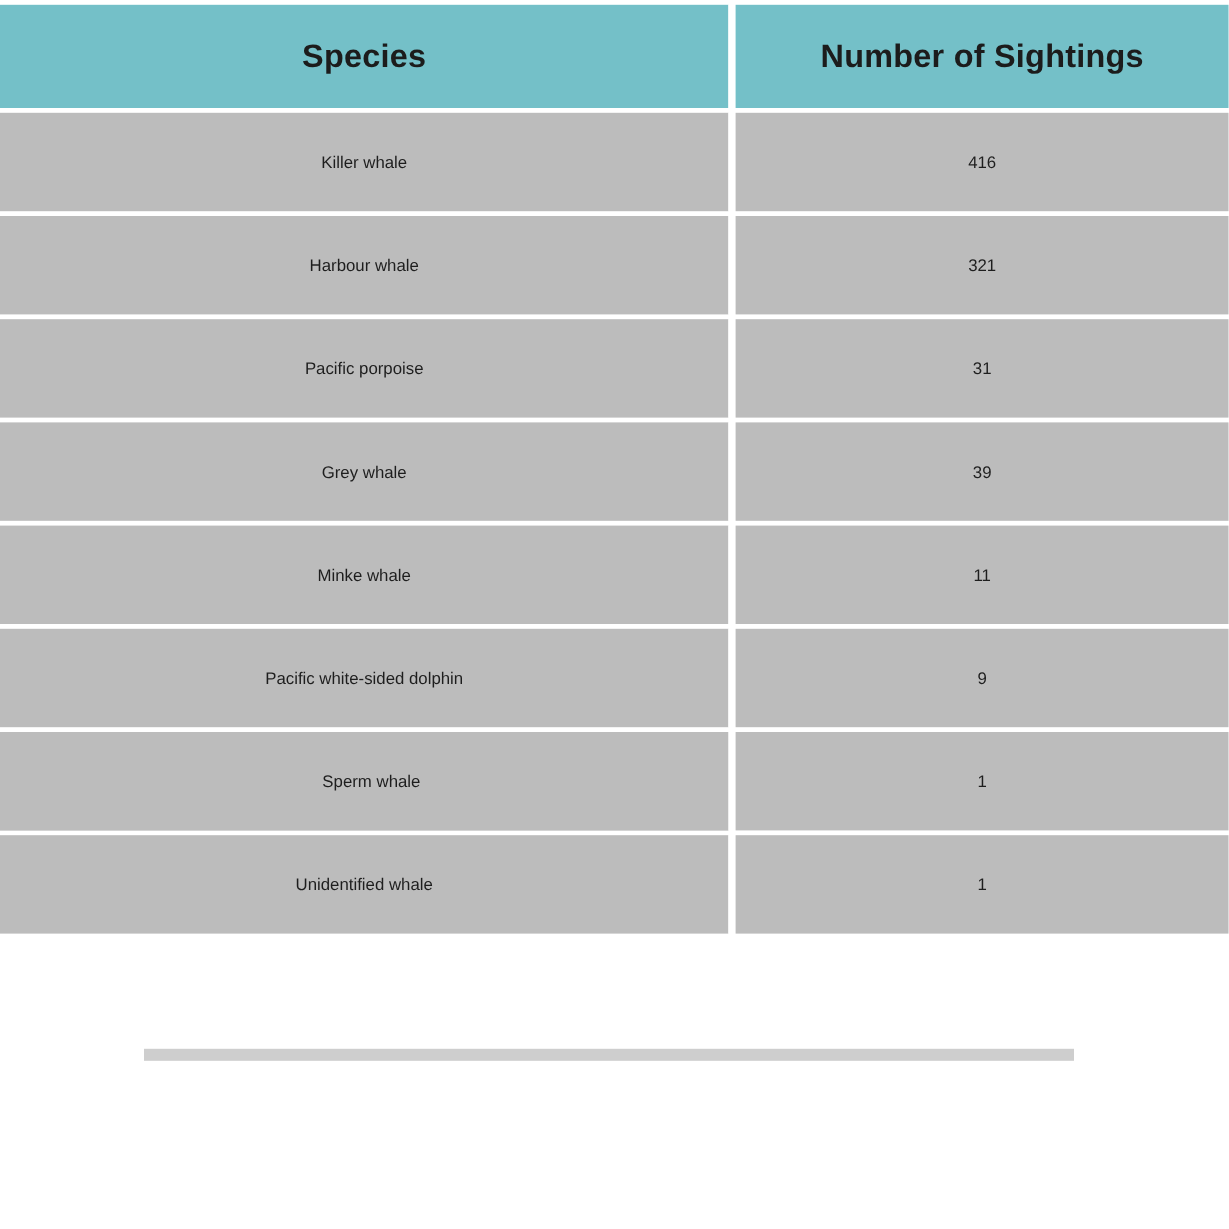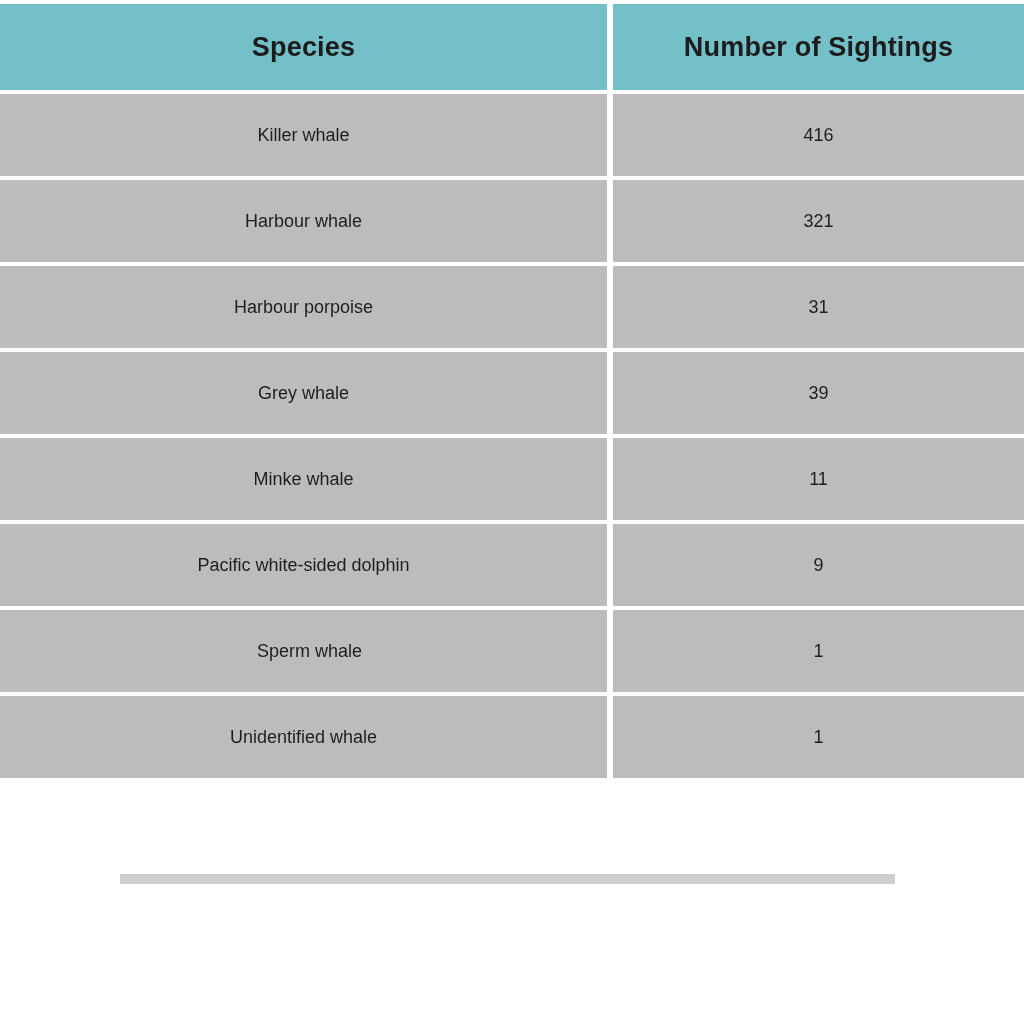--- a/index.html
+++ b/index.html
@@ -44,21 +44,21 @@
     letter-spacing: 0.2px;
   }
 
   thead th.gap-cell {
     background: #ffffff;
   }
 
   tbody td {
     background: #bcbcbc;
     color: #1e1e1e;
-    font-size: 18px;
+    font-size: 14px;
     font-weight: normal;
     text-align: center;
     height: 82px;
     padding: 0;
     vertical-align: middle;
   }
 
   tbody td.gap-cell {
     background: #ffffff;
     padding: 0;
@@ -109,21 +109,21 @@
           <td class="species-cell">Killer whale</td>
           <td class="gap-cell"></td>
           <td class="count-cell">416</td>
         </tr>
         <tr>
           <td class="species-cell">Harbour whale</td>
           <td class="gap-cell"></td>
           <td class="count-cell">321</td>
         </tr>
         <tr>
-          <td class="species-cell">Harbour porpoise</td>
+          <td class="species-cell">Pacific porpoise</td>
           <td class="gap-cell"></td>
           <td class="count-cell">31</td>
         </tr>
         <tr>
           <td class="species-cell">Grey whale</td>
           <td class="gap-cell"></td>
           <td class="count-cell">39</td>
         </tr>
         <tr>
           <td class="species-cell">Minke whale</td>

